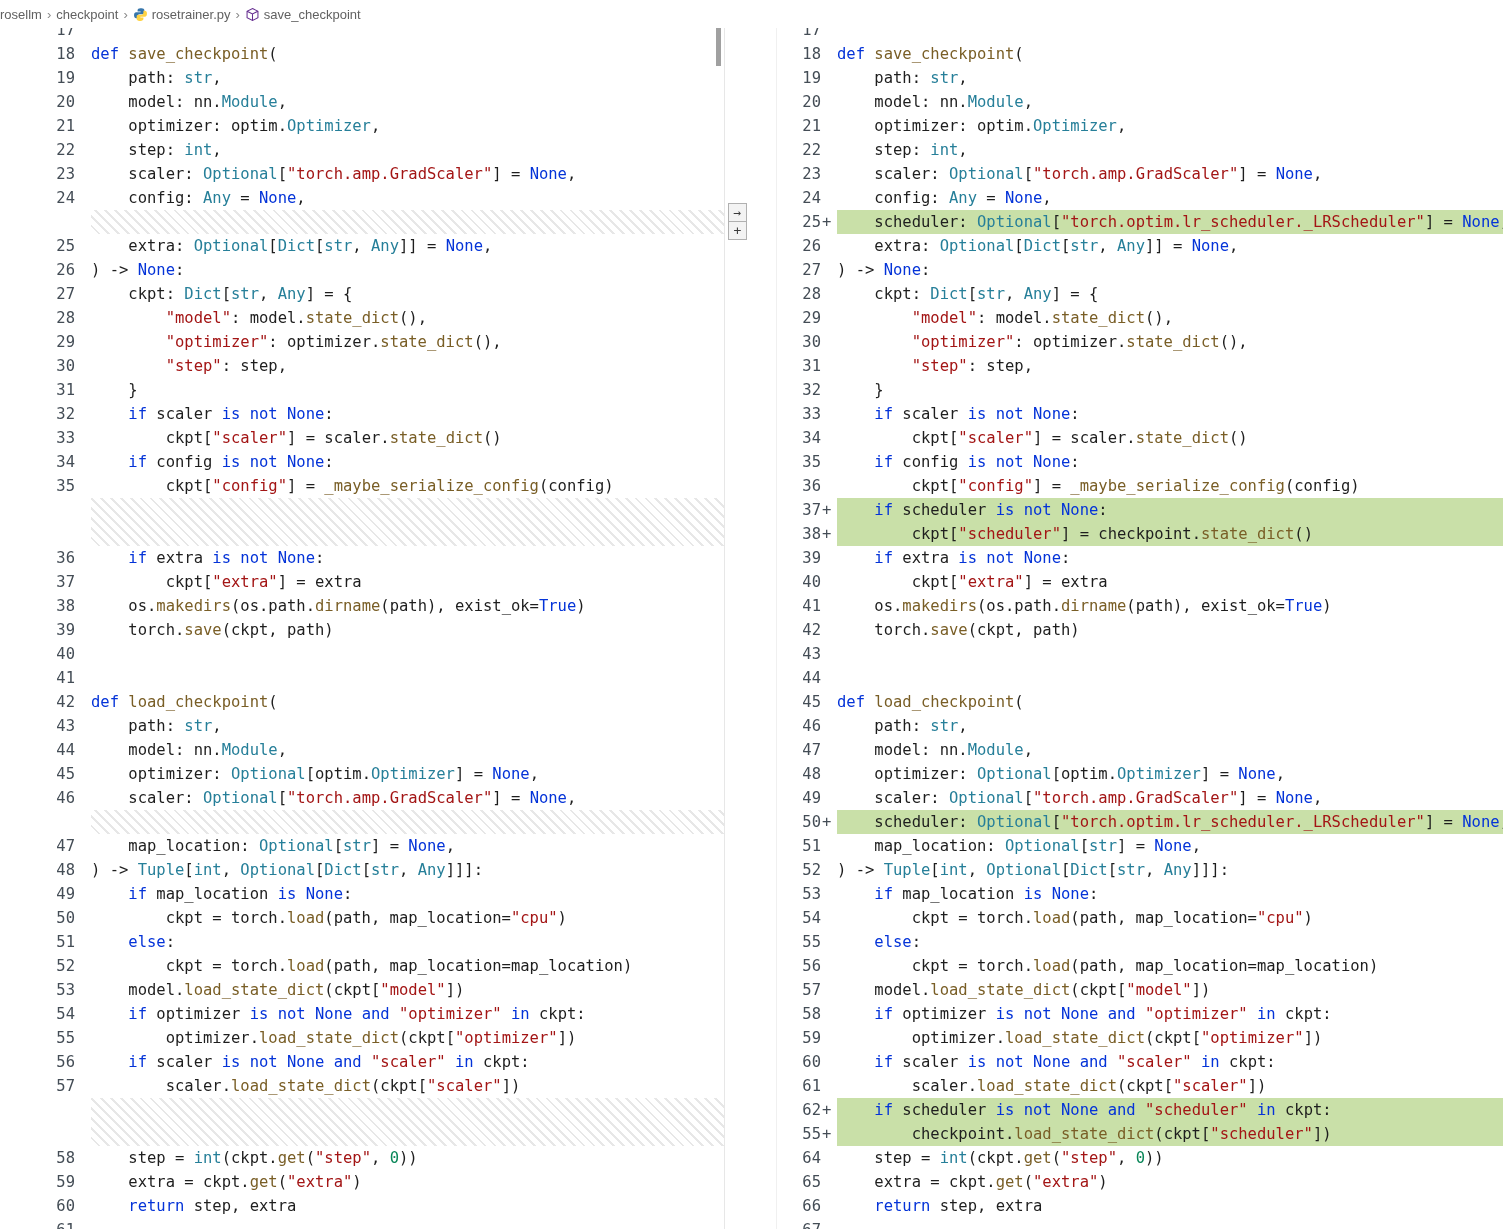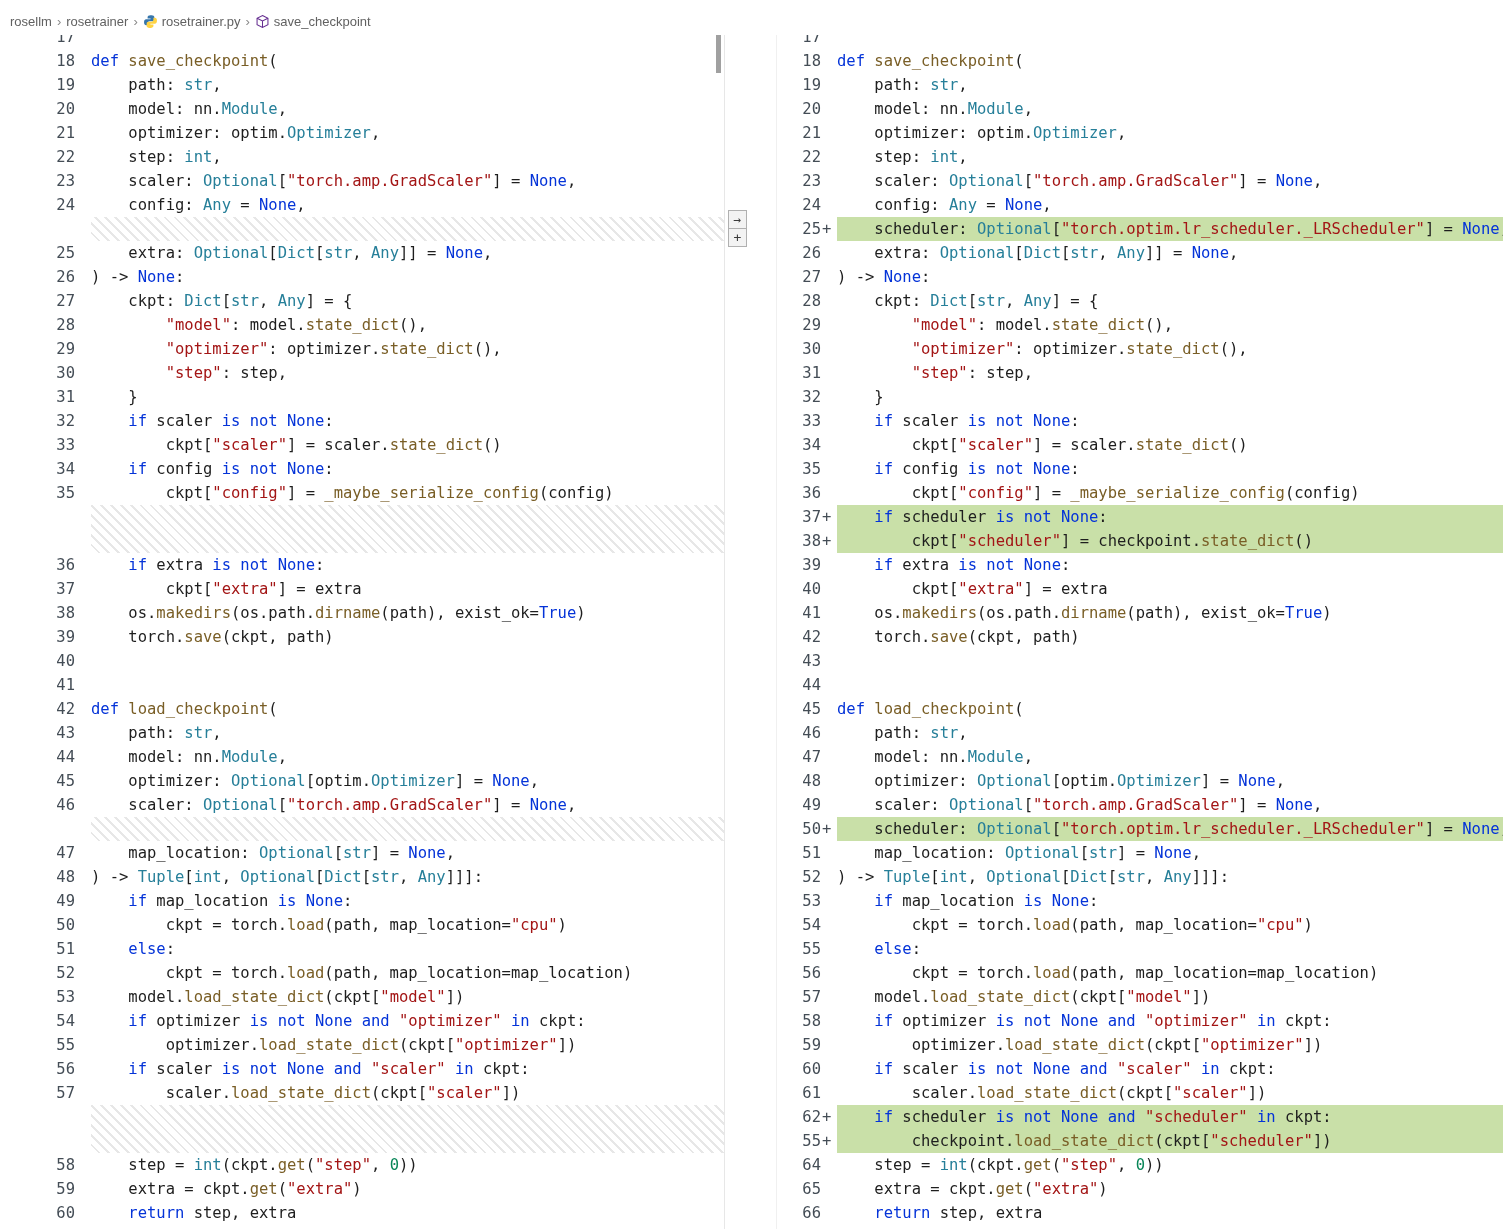--- a/index.html
+++ b/index.html
@@ -3,23 +3,23 @@
 <meta charset="utf-8">
 <style>
   * { box-sizing: border-box; }
   html,body { margin:0; padding:0; }
   body {
     width:1503px; height:1229px; overflow:hidden; background:#ffffff;
     font-family:"DejaVu Sans Mono","Liberation Mono",monospace;
   }
   
   .breadcrumb {
-    height:28px; display:flex; align-items:center; padding-left:10px;
+    height:28px; display:flex; align-items:center; 
     font-family:"Liberation Sans","DejaVu Sans",sans-serif; font-size:13px;
-    color:#616161; background:#ffffff; position:relative; z-index:5;margin-top:7px;
+    color:#616161; background:#ffffff; position:relative; z-index:5;
   }
   .bc-item { display:inline-flex; align-items:center; gap:4px; cursor:pointer; white-space:nowrap; }
   .bc-sep { margin:0 5px; color:#8a8a8a; font-size:13px; }
   .bc-icon { width:15px; height:15px; display:inline-flex; }
   .bc-icon svg { width:15px; height:15px; }
 
   
   .editors { display:flex; height:1201px; position:relative; background:#fff;padding-left:31px; }
   .pane { position:relative; overflow:hidden; background:#fff; }
   .pane-left  { width:694px; border-right:1px solid #e7e7e7; }
@@ -64,21 +64,21 @@
 </head>
 <body>
 
 <div class="app">
   <div class="breadcrumb" id="breadcrumb">
       <span class="bc-item">
         <span>rosellm</span>
       </span>
       <span class="bc-sep">›</span>
       <span class="bc-item">
-        <span>rosetrainer</span>
+        <span>checkpoint</span>
       </span>
       <span class="bc-sep">›</span>
       <span class="bc-item">
         <span class="bc-icon">
           <svg viewBox="0 0 16 16">
             <path d="M7.9 1.2c-1.9 0-3 .9-3 2v1.7h3.2v.8H3.3c-1.2 0-2.2 1-2.2 3.1 0 2.1 1 3.1 2.2 3.1h1.6V9.8c0-1.2 1-2.1 2.1-2.1h3.2c1 0 1.9-.9 1.9-1.9V3.2c0-1.1-1.1-2-3-2z" fill="#3776ab"></path>
             <path d="M8.1 14.8c1.9 0 3-.9 3-2v-1.7H7.9v-.8h4.8c1.2 0 2.2-1 2.2-3.1 0-2.1-1-3.1-2.2-3.1h-1.6v2.1c0 1.2-1 2.1-2.1 2.1H5.8c-1 0-1.9.9-1.9 1.9v2.6c0 1.1 1.1 2 3 2z" fill="#ffd343"></path>
           </svg>
         </span>
         <span>rosetrainer.py</span>

